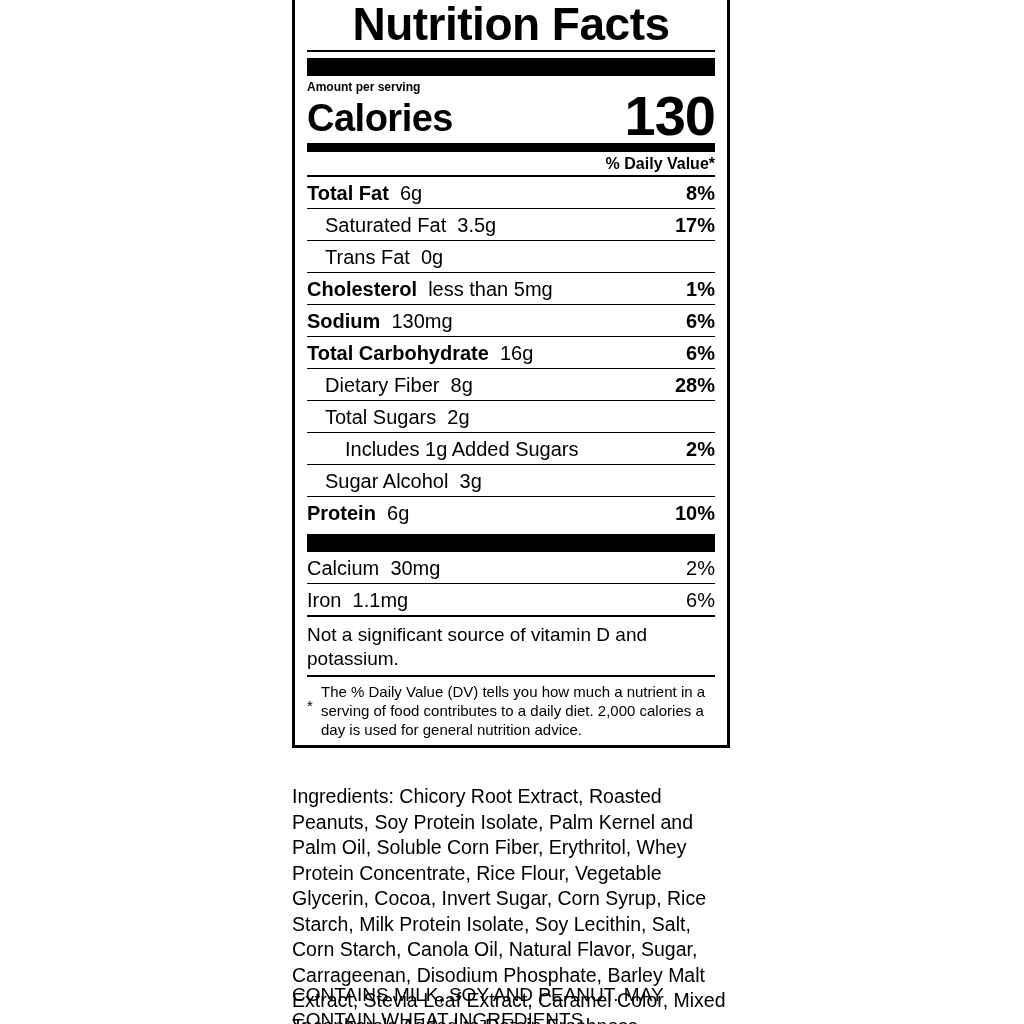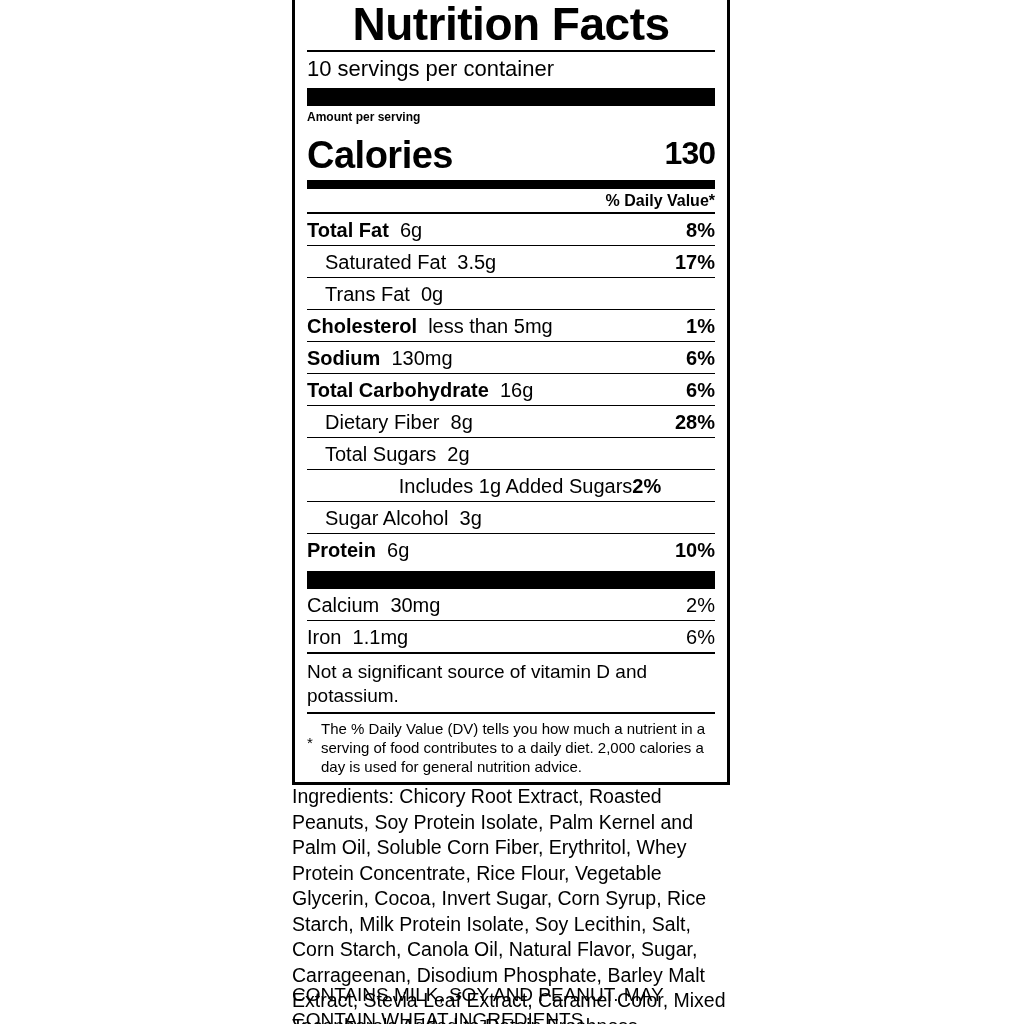--- a/index.html
+++ b/index.html
@@ -93,25 +93,24 @@
     margin-top: -4px;
     gap: 44px;
   }
   .calories-label {
     font-size: 38px;
     font-weight: bold;
     line-height: 44px;
     letter-spacing: -0.5px;
   }
   .calories-value {
-    font-size: 32px;
+    font-size: 56px;
     font-weight: bold;
     line-height: 48px;
     letter-spacing: -1px;
-    margin-top: 7px;
   }
 
   .dv-header {
     text-align: right;
     font-size: 16px;
     font-weight: bold;
     line-height: 20px;
     padding: 2px 0 1px 0;
   }
 
@@ -120,21 +119,21 @@
     justify-content: space-between;
     align-items: baseline;
     font-size: 20px;
     line-height: 24px;
     padding: 4px 0 3px 0;
   }
   .nutrient-row .name { white-space: nowrap; }
   .nutrient-row .dv { font-weight: bold; white-space: nowrap; }
   .nutrient-row .name b { font-weight: bold; }
   .indent-1 { padding-left: 18px; }
-  .indent-2 { padding-left: 38px; justify-content: center; }
+  .indent-2 { padding-left: 38px; }
 
   .no-sig {
     font-size: 19px;
     line-height: 24px;
     padding: 6px 0 4px 0;
   }
 
   .footnote {
     display: flex;
     align-items: flex-start;
@@ -173,21 +172,20 @@
 <body>
 
 <div class="page">
 
   <div class="nf-panel">
 
     <div class="nf-title">Nutrition Facts</div>
 
     <div class="rule-thin"></div>
 
-    <div class="servings">10 servings per container</div>
 
 
     <div class="rule-thick"></div>
 
     <div class="amount-per">Amount per serving</div>
 
     <div class="calories-row">
       <span class="calories-label">Calories</span>
       <span class="calories-value">130</span>
     </div>

